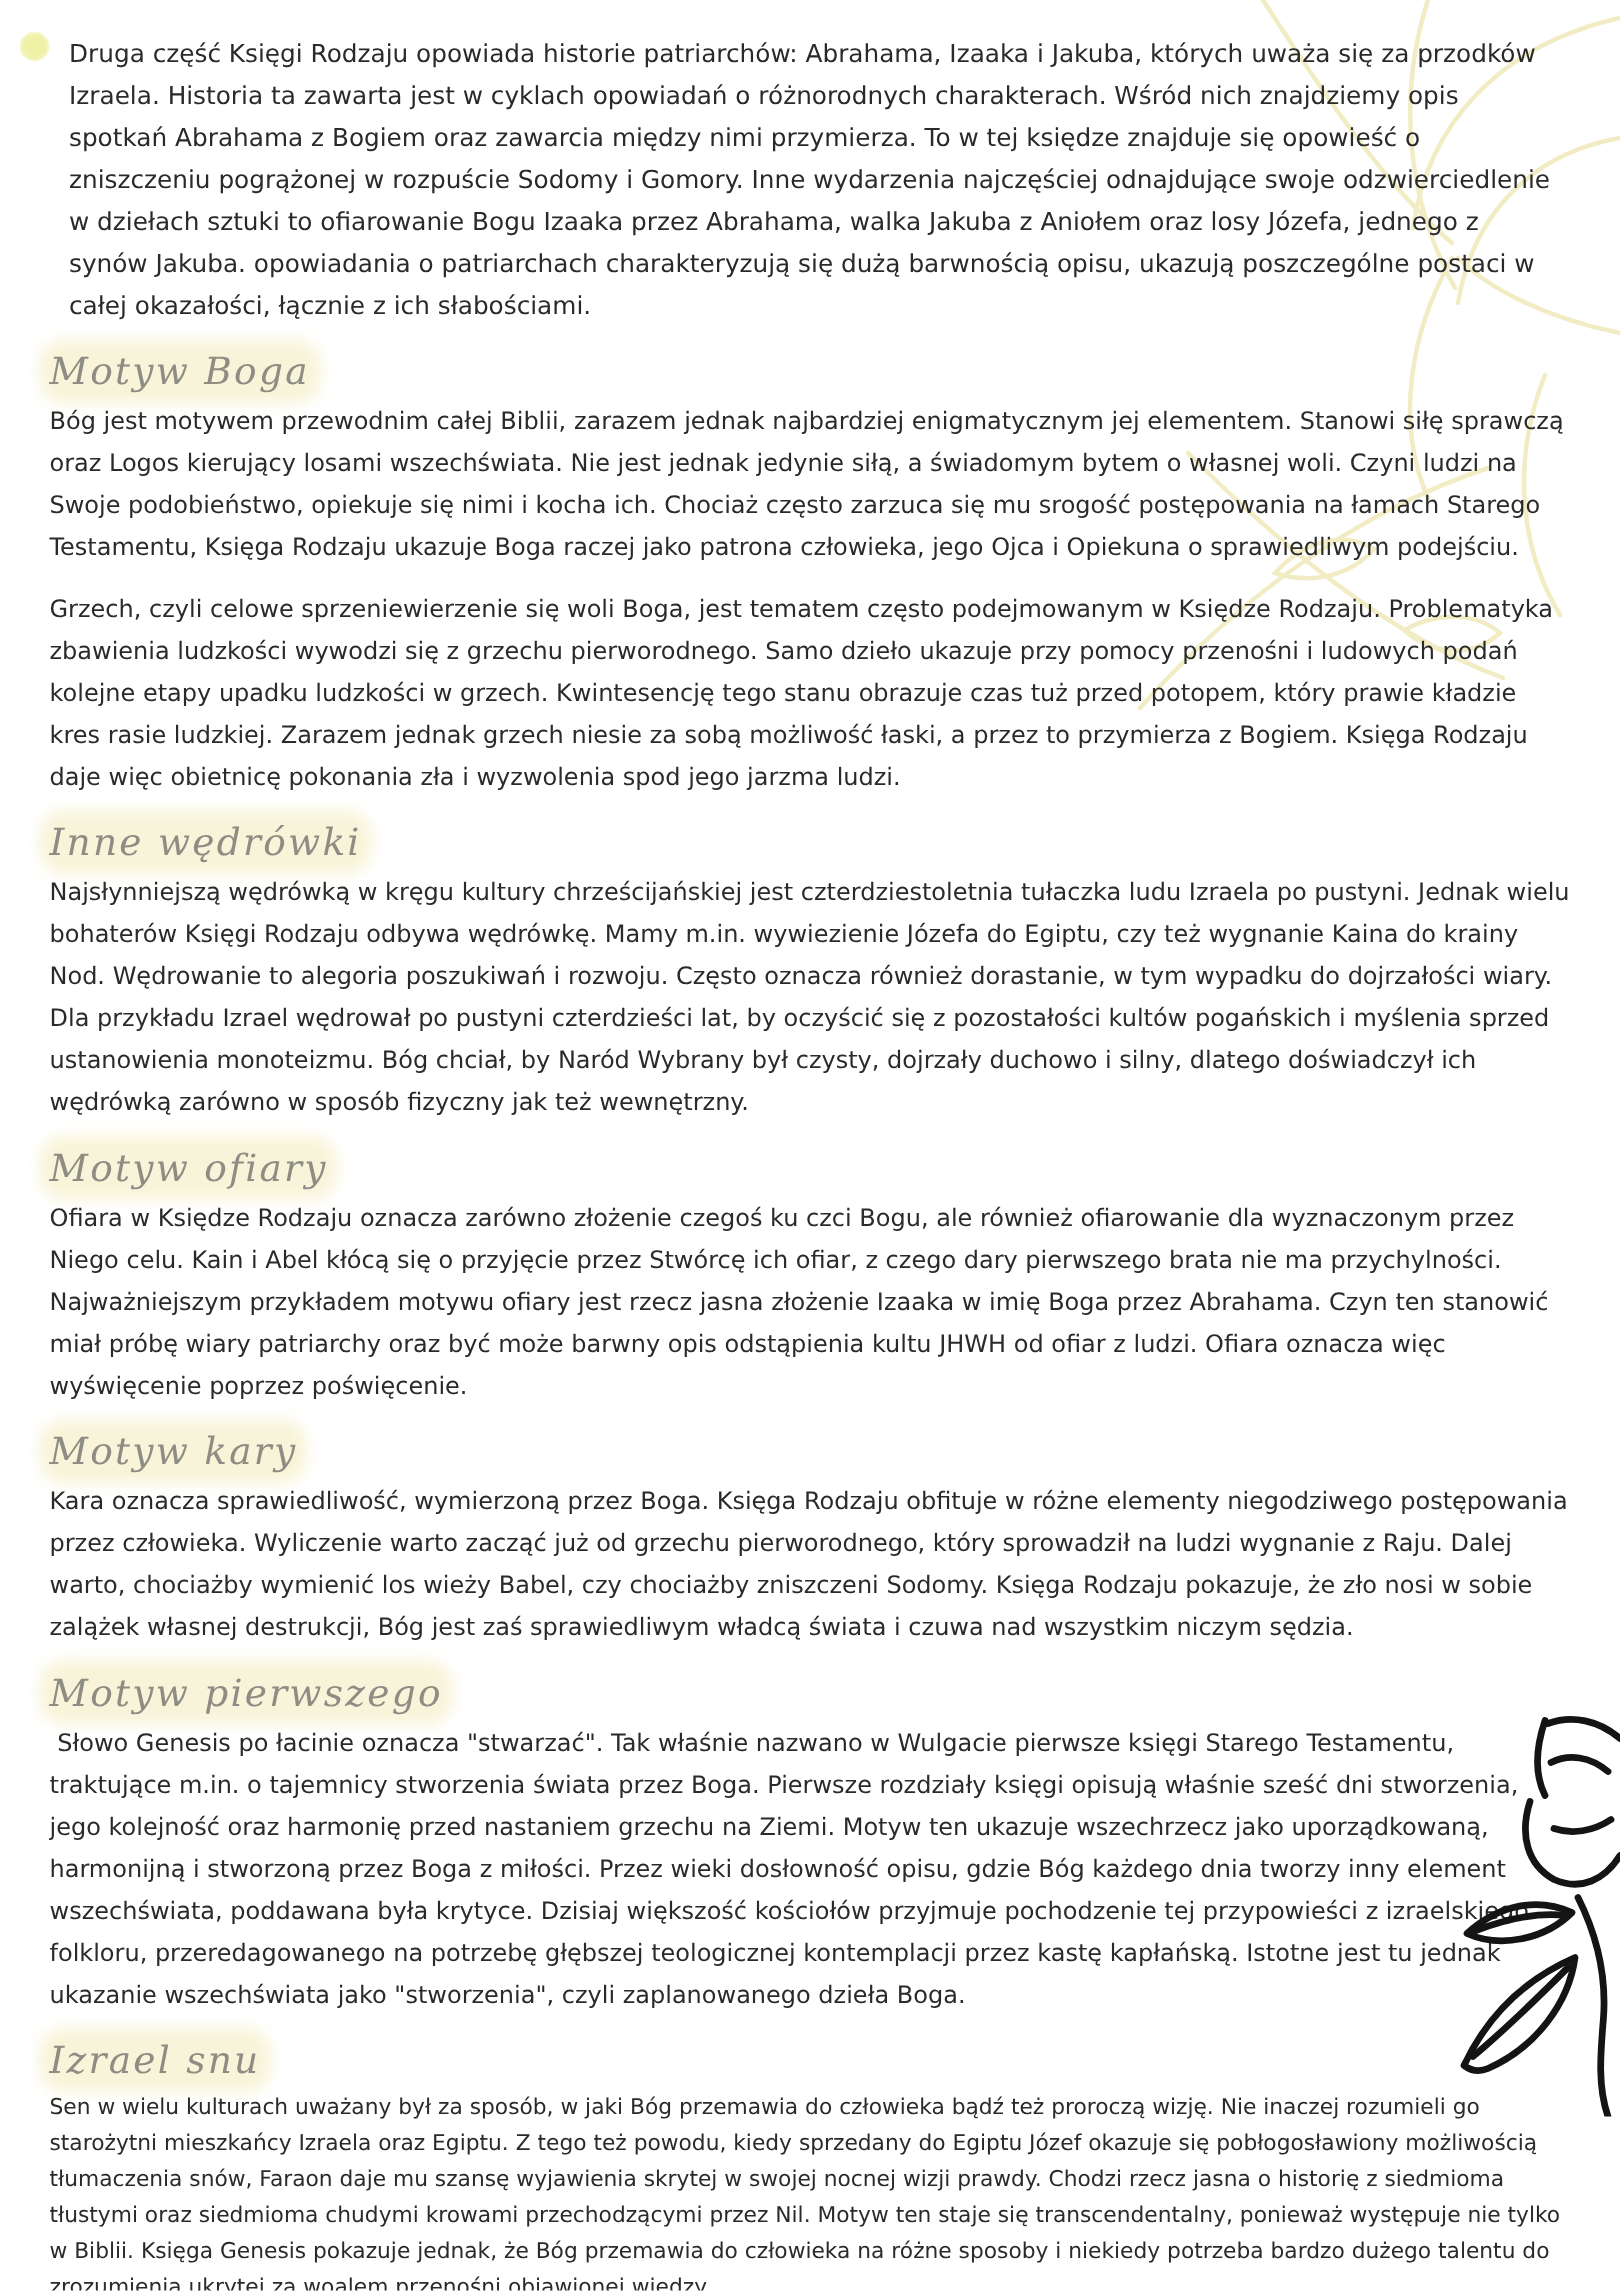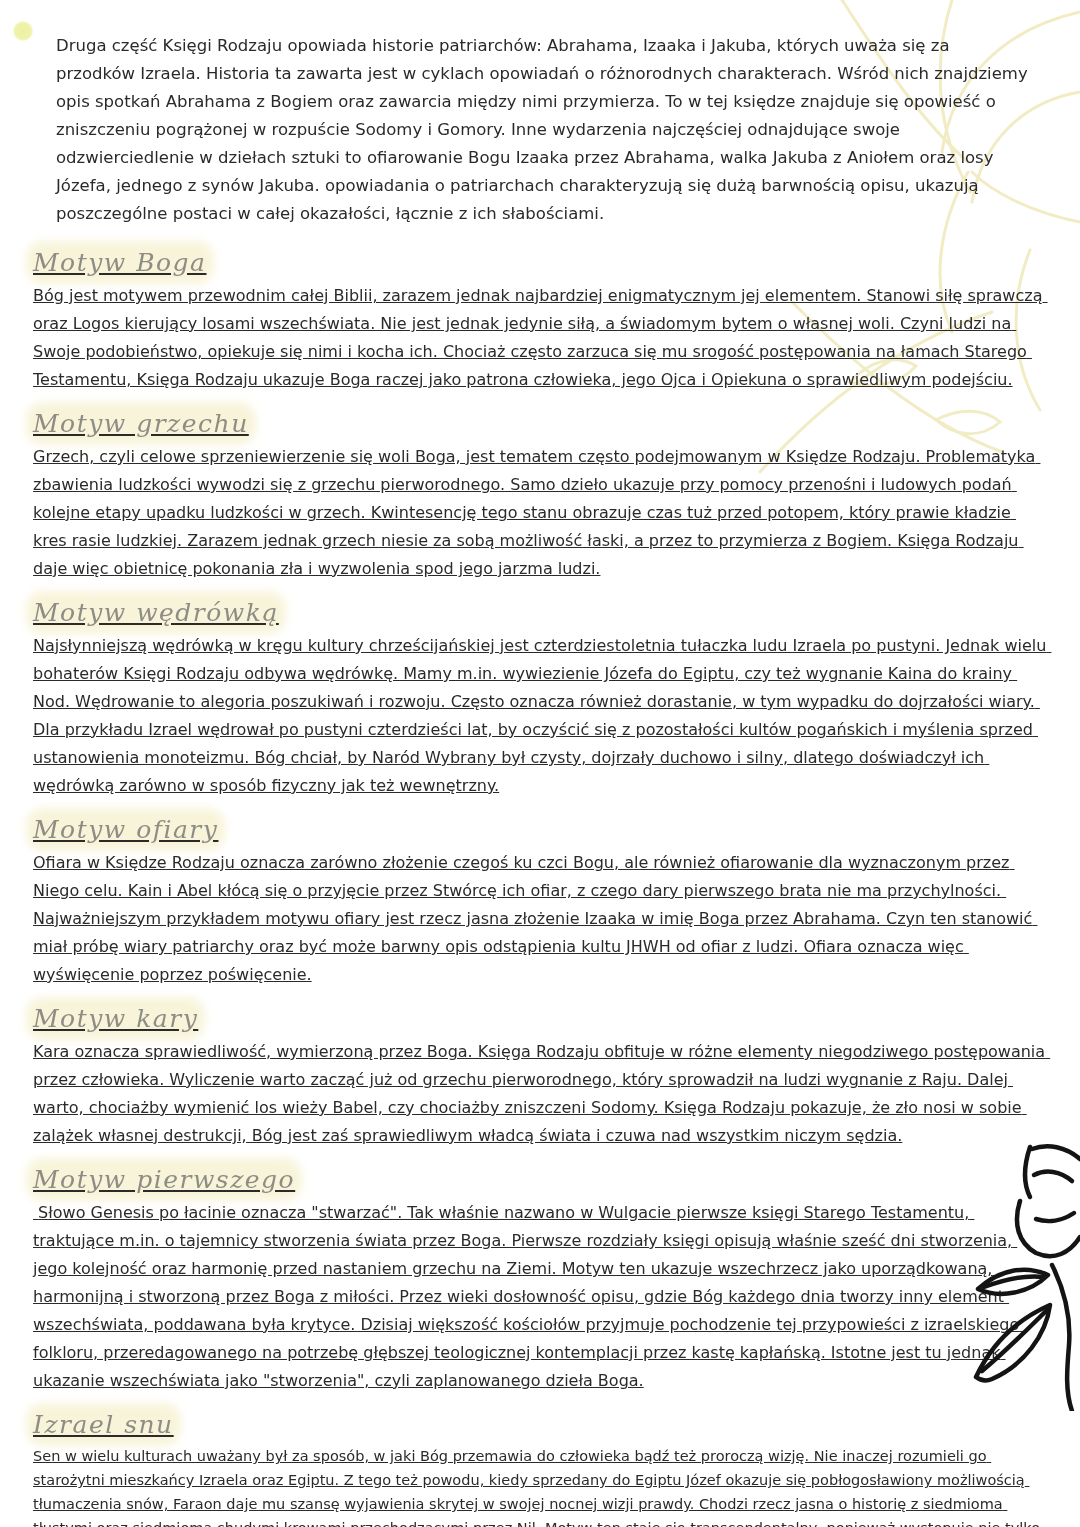--- a/index.html
+++ b/index.html
@@ -39,26 +39,26 @@
   }
 
   
   .content {
     position: absolute;
     left: 33px; top: 14px;
     width: 1016px;
     z-index: 1;
   }
   .intro {
-    margin: 18px;
+    margin: 8px;
     font-size: 16.5px;
     line-height: 28px;
     padding-left: 5px;
   }
-  .motif { margin-top: 13px; text-decoration: underline; }
+  .motif { margin-top: 13px; }
   .motif-heading {
     margin: 0 0 3px 0;
     font-family: "DejaVu Serif", "Liberation Serif", serif;
     font-style: italic;
     font-weight: normal;
     font-size: 25px;
     line-height: 33px;
     color: #8e8d84;
     letter-spacing: 1.5px;
   }
@@ -113,26 +113,25 @@
 <div class="content">
 
   <p class="intro">Druga część Księgi Rodzaju opowiada historie patriarchów: Abrahama, Izaaka i Jakuba, których uważa się za przodków Izraela. Historia ta zawarta jest w cyklach opowiadań o różnorodnych charakterach. Wśród nich znajdziemy opis spotkań Abrahama z Bogiem oraz zawarcia między nimi przymierza. To w tej księdze znajduje się opowieść o zniszczeniu pogrążonej w rozpuście Sodomy i Gomory. Inne wydarzenia najczęściej odnajdujące swoje odzwierciedlenie w dziełach sztuki to ofiarowanie Bogu Izaaka przez Abrahama, walka Jakuba z Aniołem oraz losy Józefa, jednego z synów Jakuba. opowiadania o patriarchach charakteryzują się dużą barwnością opisu, ukazują poszczególne postaci w całej okazałości, łącznie z ich słabościami.</p>
 
   <section class="motif">
     <h2 class="motif-heading"><span class="hl">Motyw Boga</span></h2>
     <p class="motif-body">Bóg jest motywem przewodnim całej Biblii, zarazem jednak najbardziej enigmatycznym jej elementem. Stanowi siłę sprawczą oraz Logos kierujący losami wszechświata. Nie jest jednak jedynie siłą, a świadomym bytem o własnej woli. Czyni ludzi na Swoje podobieństwo, opiekuje się nimi i kocha ich. Chociaż często zarzuca się mu srogość postępowania na łamach Starego Testamentu, Księga Rodzaju ukazuje Boga raczej jako patrona człowieka, jego Ojca i Opiekuna o sprawiedliwym podejściu.</p>
   </section>
 
   <section class="motif">
-    <h2 class="motif-heading"><span class="hl">Motyw grzechu</span></h2>
     <p class="motif-body">Grzech, czyli celowe sprzeniewierzenie się woli Boga, jest tematem często podejmowanym w Księdze Rodzaju. Problematyka zbawienia ludzkości wywodzi się z grzechu pierworodnego. Samo dzieło ukazuje przy pomocy przenośni i ludowych podań kolejne etapy upadku ludzkości w grzech. Kwintesencję tego stanu obrazuje czas tuż przed potopem, który prawie kładzie kres rasie ludzkiej. Zarazem jednak grzech niesie za sobą możliwość łaski, a przez to przymierza z Bogiem. Księga Rodzaju daje więc obietnicę pokonania zła i wyzwolenia spod jego jarzma ludzi.</p>
   </section>
 
   <section class="motif">
-    <h2 class="motif-heading"><span class="hl">Motyw wędrówką</span></h2>
+    <h2 class="motif-heading"><span class="hl">Inne wędrówki</span></h2>
     <p class="motif-body">Najsłynniejszą wędrówką w kręgu kultury chrześcijańskiej jest czterdziestoletnia tułaczka ludu Izraela po pustyni. Jednak wielu bohaterów Księgi Rodzaju odbywa wędrówkę. Mamy m.in. wywiezienie Józefa do Egiptu, czy też wygnanie Kaina do krainy Nod. Wędrowanie to alegoria poszukiwań i rozwoju. Często oznacza również dorastanie, w tym wypadku do dojrzałości wiary. Dla przykładu Izrael wędrował po pustyni czterdzieści lat, by oczyścić się z pozostałości kultów pogańskich i myślenia sprzed ustanowienia monoteizmu. Bóg chciał, by Naród Wybrany był czysty, dojrzały duchowo i silny, dlatego doświadczył ich wędrówką zarówno w sposób fizyczny jak też wewnętrzny.</p>
   </section>
 
   <section class="motif">
     <h2 class="motif-heading"><span class="hl">Motyw ofiary</span></h2>
     <p class="motif-body">Ofiara w Księdze Rodzaju oznacza zarówno złożenie czegoś ku czci Bogu, ale również ofiarowanie dla wyznaczonym przez Niego celu. Kain i Abel kłócą się o przyjęcie przez Stwórcę ich ofiar, z czego dary pierwszego brata nie ma przychylności. Najważniejszym przykładem motywu ofiary jest rzecz jasna złożenie Izaaka w imię Boga przez Abrahama. Czyn ten stanowić miał próbę wiary patriarchy oraz być może barwny opis odstąpienia kultu JHWH od ofiar z ludzi. Ofiara oznacza więc wyświęcenie poprzez poświęcenie.</p>
   </section>
 
   <section class="motif">
     <h2 class="motif-heading"><span class="hl">Motyw kary</span></h2>

